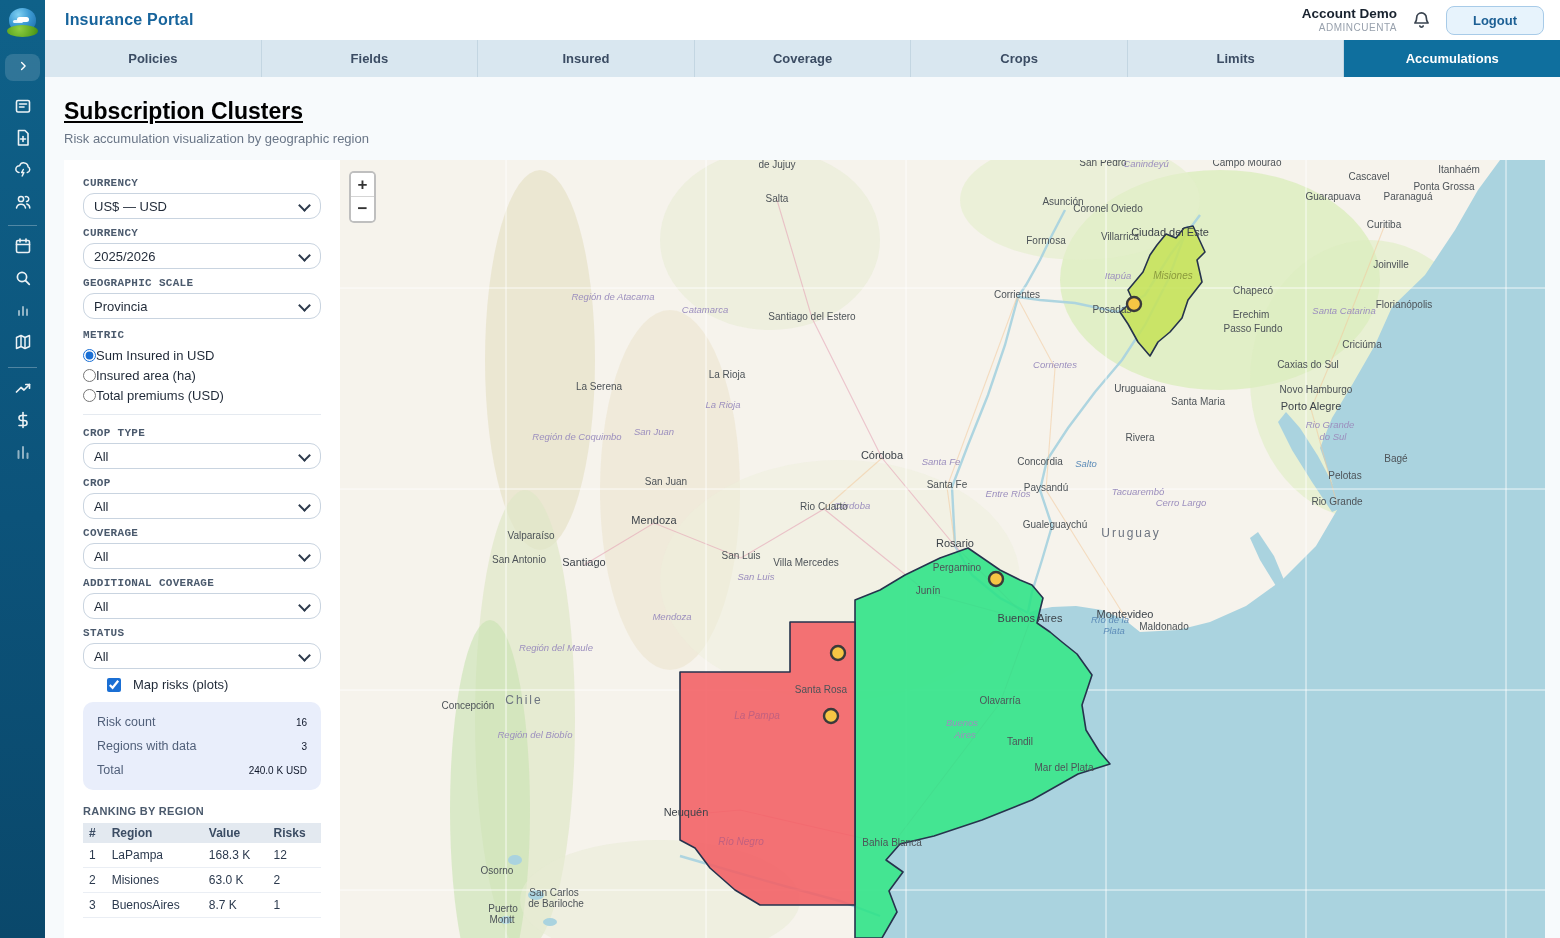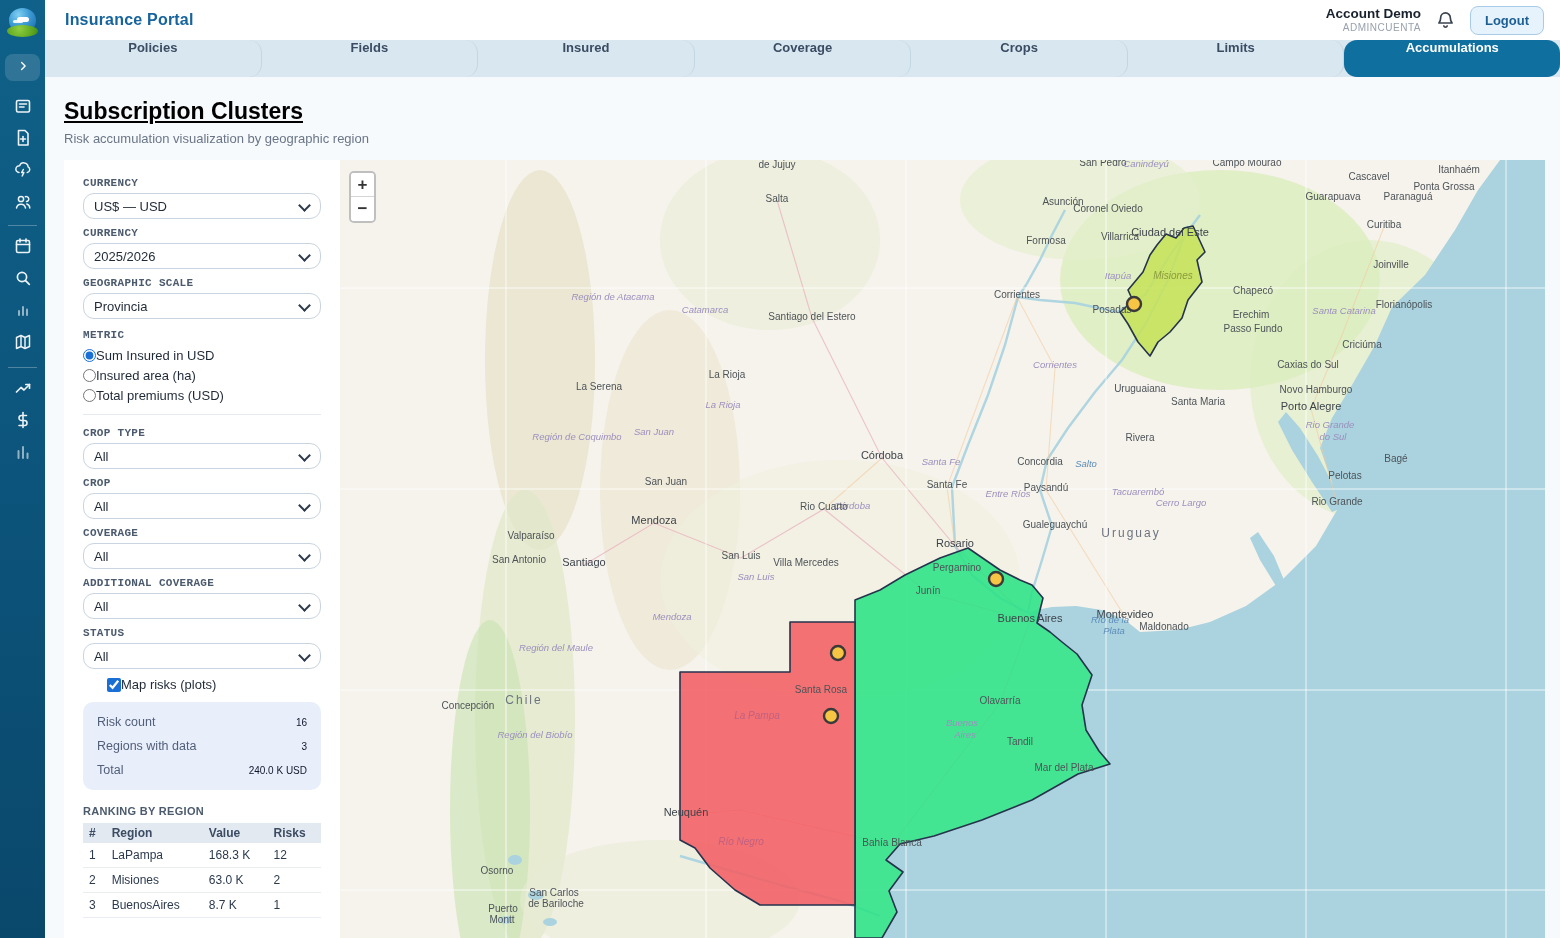--- a/index.html
+++ b/index.html
@@ -17,46 +17,46 @@
   .icon-slot.dim svg { opacity:.55; }
   .side-divider { position:absolute; left:8px; width:29px; border-top:1px solid rgba(255,255,255,.28); }
 
   
   .header { position:absolute; left:45px; top:0; right:0; height:40px; background:#ffffff; display:flex; align-items:center; z-index:20; }
   .app-title { padding-left:20px; font-size:16px; font-weight:bold; color:#17649c; letter-spacing:.2px; }
   .header-right { margin-left:auto; display:flex; align-items:center; gap:14px; padding-right:16px; }
   .account { text-align:right; line-height:1.15; }
   .account-name { font-size:13.5px; font-weight:bold; color:#18222e; }
   .account-role { font-size:10px; color:#98a1ad; letter-spacing:.5px; }
-  .logout-btn { background:#e7f3fc; border:1px solid #a8cbe8; border-radius:8px; color:#1c5f94; font-weight:bold; font-size:13px; padding:6px 14px; cursor:pointer; font-family:"Liberation Sans",sans-serif; }
+  .logout-btn { background:#e7f3fc; border:1px solid #a8cbe8; border-radius:8px; color:#1c5f94; font-weight:bold; font-size:13px; padding:6px 26px; cursor:pointer; font-family:"Liberation Sans",sans-serif; }
 
   
   .tabs { position:absolute; left:45px; top:40px; right:0; height:37px; display:flex; background:#d9e7f0; z-index:20; }
-  .tab { flex:1; display:flex; justify-content:center; font-size:13px; font-weight:bold; color:#3b4c63; border-right:1px solid #c3d6e2; cursor:pointer;border-radius:13px; }
+  .tab { flex:1; display:flex; align-items:center; justify-content:center; font-size:13px; font-weight:bold; color:#3b4c63; border-right:1px solid #c3d6e2; cursor:pointer; }
   .tab:last-child { border-right:none; }
   .tab.active { background:#0f6f9e; color:#ffffff; }
 
   
   .content { position:absolute; left:45px; top:77px; right:0; bottom:0; background:#f7fafc; }
   .page-head { padding:21px 0 0 19px; }
   .page-title { font-size:23px; font-weight:800; color:#000000;text-decoration:underline; }
   .page-sub { font-size:13px; color:#6a7687; margin-top:6px; }
   .workspace { position:absolute; left:19px; right:15px; top:83px; bottom:0; display:flex; background:#ffffff; }
 
   
   .filter-col { width:276px; min-width:276px; padding:17px 19px 0 19px; background:#fff; overflow:hidden; }
   .f-label { font-size:11px; font-weight:bold; color:#4b5a6d; letter-spacing:.3px; margin-bottom:4px;font-family:Liberation Mono, monospace; }
   .f-group { margin-bottom:8px; }
   .select-wrap { position:relative; }
   .select-wrap select { width:100%; height:26px; border:1px solid #c9d4e0; border-radius:11px; background:#fff; font-size:13px; color:#1f2937; padding:0 10px; appearance:none; -webkit-appearance:none; font-family:"Liberation Sans",sans-serif; outline:none; }
   .select-wrap::after { content:""; position:absolute; right:12px; top:8px; width:7px; height:7px; border-right:2px solid #2d3a4c; border-bottom:2px solid #2d3a4c; transform:rotate(45deg); pointer-events:none; }
   .radio-row { display:flex; align-items:center; gap:0; height:20px; font-size:13px; color:#1f2937; }
   .radio-row input { accent-color:#1a6fd4; width:13px; height:13px; }
   .f-divider { border:none; border-top:1px solid #e5eaf0; margin:9px 0 12px 0; }
-  .check-row { display:flex; align-items:center; gap:0; font-size:13px; color:#1f2937; margin:6px 0 4px 0;padding-left:24px; }
+  .check-row { display:flex; align-items:center; gap:12px; font-size:13px; color:#1f2937; margin:6px 0 4px 0;padding-left:24px; }
   .check-row input { accent-color:#1a6fd4; width:14px; height:14px; }
   .summary-box { background:#e9eefb; border-radius:10px; padding:8px 14px; margin-top:10px; }
   .summary-row { display:flex; justify-content:space-between; align-items:center; padding:5px 0; }
   .summary-label { font-size:12.5px; color:#51607a; }
   .summary-value { font-size:10px; font-weight:normal; color:#0f172a; }
   .ranking-title { font-size:11px; font-weight:bold; color:#4b5a6d; letter-spacing:.3px; margin-top:15px; }
   table.ranking { width:100%; border-collapse:collapse; margin-top:6px; font-size:12px; }
   table.ranking th { background:#e3e9f0; color:#3b4c63; text-align:left; font-weight:bold; padding:3px 6px; }
   table.ranking td { color:#2c3a4e; padding:5px 6px; border-bottom:1px solid #eaeef4; }
 

